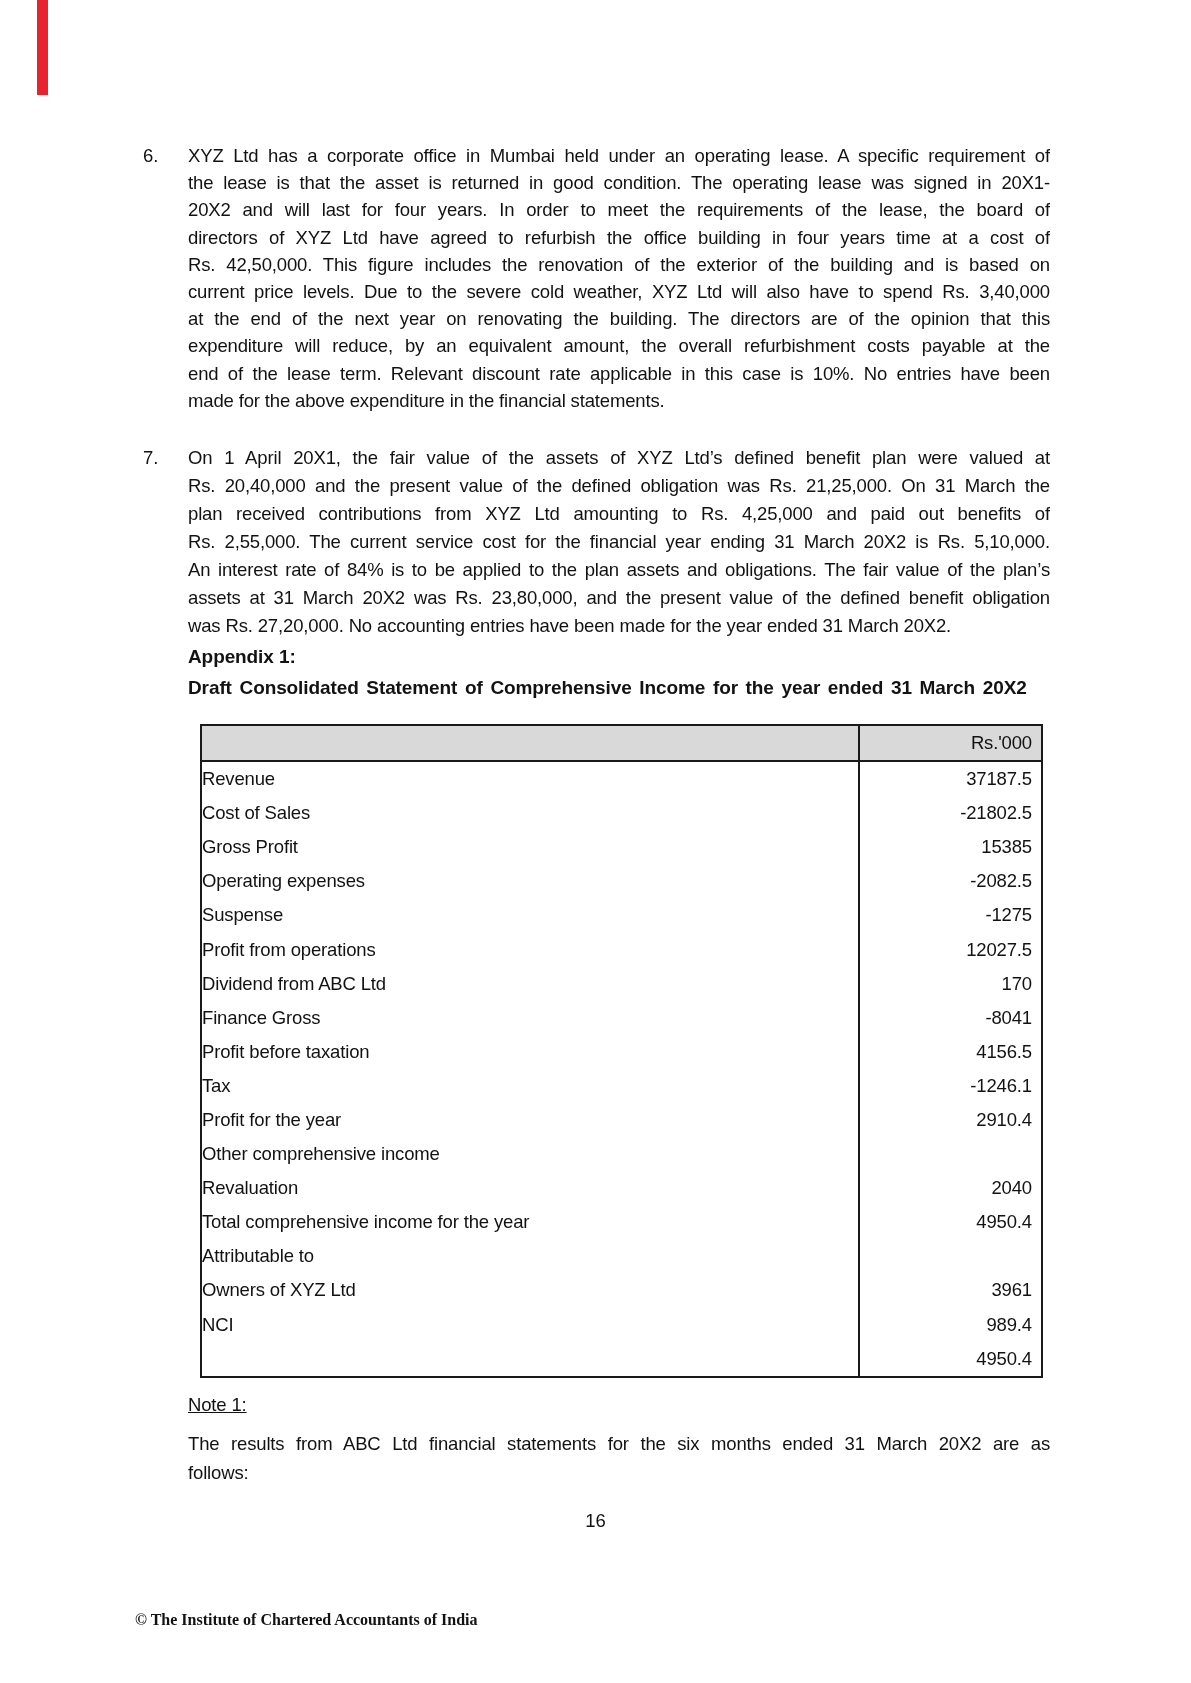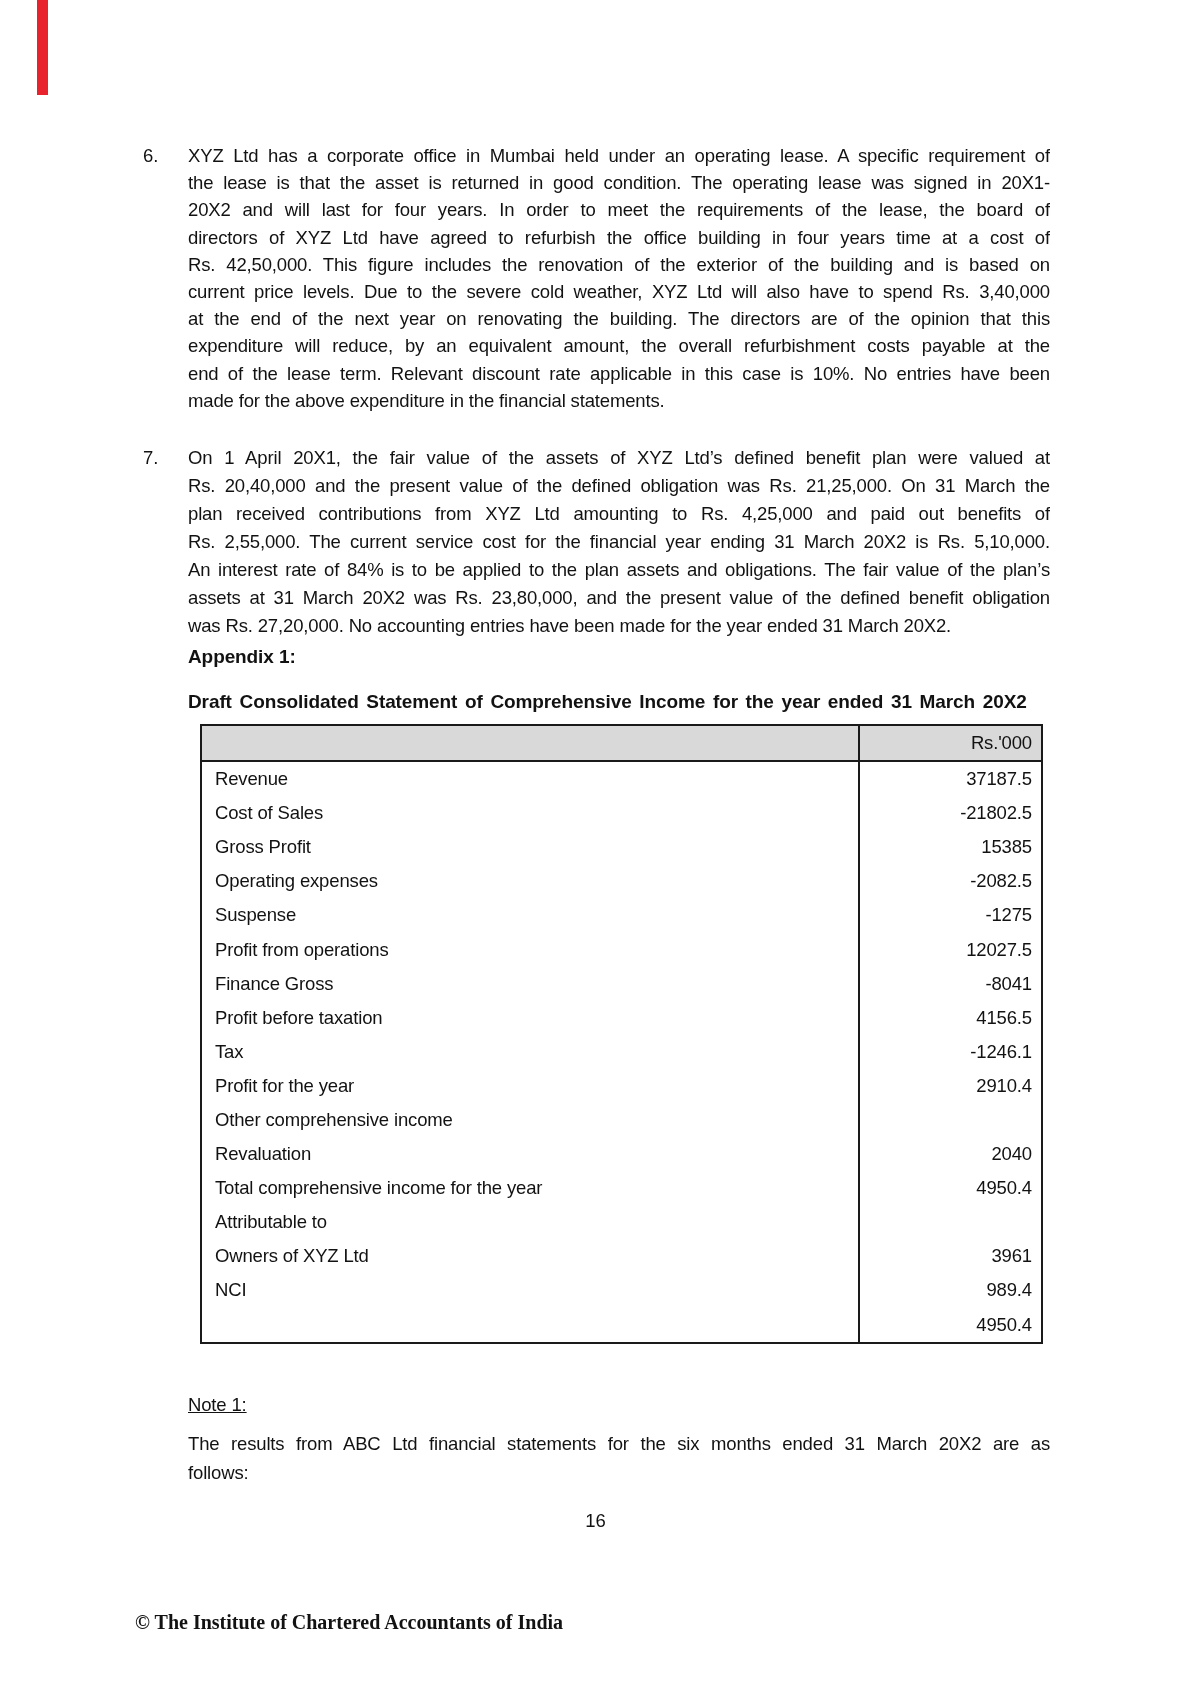--- a/index.html
+++ b/index.html
@@ -51,41 +51,40 @@
     font-size:18.5px;letter-spacing:-0.15px;
   }
   .thead{
     display:flex;height:34px;background:var(--header-bg);
     border-bottom:2.5px solid var(--line);
   }
   .trow{display:flex;height:34.1px;}
   .c-label{
     width:658px;box-sizing:border-box;
     border-right:2px solid var(--line);
-    padding-left:13px;
     display:flex;align-items:center;
   }
   .c-value{
     flex:1;box-sizing:border-box;
     padding-right:9px;
     display:flex;align-items:center;justify-content:flex-end;
   }
   .note-heading{
     position:absolute;left:188px;top:1394px;
     font-size:18.5px;letter-spacing:-0.15px;text-decoration:underline;
   }
   .note-block{position:absolute;left:188px;top:1429px;width:862px;}
   .page-number{
     position:absolute;left:0;top:1510px;width:1191px;
     text-align:center;font-size:18.5px;
   }
   .footer{
     position:absolute;left:135px;top:1611px;
     font-family:"Liberation Serif",serif;
-    font-size:20px;font-weight:bold;
+    font-size:16px;font-weight:bold;
   }
 </style>
 </head>
 <body>
 
 <div class="page">
 
   <div class="red-stripe"></div>
 
   <div class="list-item" style="top:142px">
@@ -111,21 +110,21 @@
       <div class="jline">Rs. 20,40,000 and the present value of the defined obligation was Rs. 21,25,000. On 31 March the</div>
       <div class="jline">plan received contributions from XYZ Ltd amounting to Rs. 4,25,000 and paid out benefits of</div>
       <div class="jline">Rs. 2,55,000. The current service cost for the financial year ending 31 March 20X2 is Rs. 5,10,000.</div>
       <div class="jline">An interest rate of 84% is to be applied to the plan assets and obligations. The fair value of the plan’s</div>
       <div class="jline">assets at 31 March 20X2 was Rs. 23,80,000, and the present value of the defined benefit obligation</div>
       <div class="jline last">was Rs. 27,20,000.  No accounting entries have been made for the year ended 31 March 20X2.</div>
     </div>
   </div>
 
   <div class="heading" style="top:646px">Appendix 1:</div>
-  <div class="statement-title" style="top:691px">Draft Consolidated Statement of Comprehensive Income for the year ended 31 March 20X2</div>
+  <div class="statement-title" style="top:677px">Draft Consolidated Statement of Comprehensive Income for the year ended 31 March 20X2</div>
 
   <div class="tbl">
     <div class="thead">
       <div class="c-label"></div>
       <div class="c-value">Rs.'000</div>
     </div>
     <div class="trow">
       <div class="c-label">Revenue</div>
       <div class="c-value">37187.5</div>
     </div>
@@ -143,20 +142,24 @@
     </div>
     <div class="trow">
       <div class="c-label">Suspense</div>
       <div class="c-value">-1275</div>
     </div>
     <div class="trow">
       <div class="c-label">Profit from operations</div>
       <div class="c-value">12027.5</div>
     </div>
     <div class="trow">
+      <div class="c-label">Dividend from ABC Ltd</div>
+      <div class="c-value">170</div>
+    </div>
+    <div class="trow">
       <div class="c-label">Finance Gross</div>
       <div class="c-value">-8041</div>
     </div>
     <div class="trow">
       <div class="c-label">Profit before taxation</div>
       <div class="c-value">4156.5</div>
     </div>
     <div class="trow">
       <div class="c-label">Tax</div>
       <div class="c-value">-1246.1</div>

